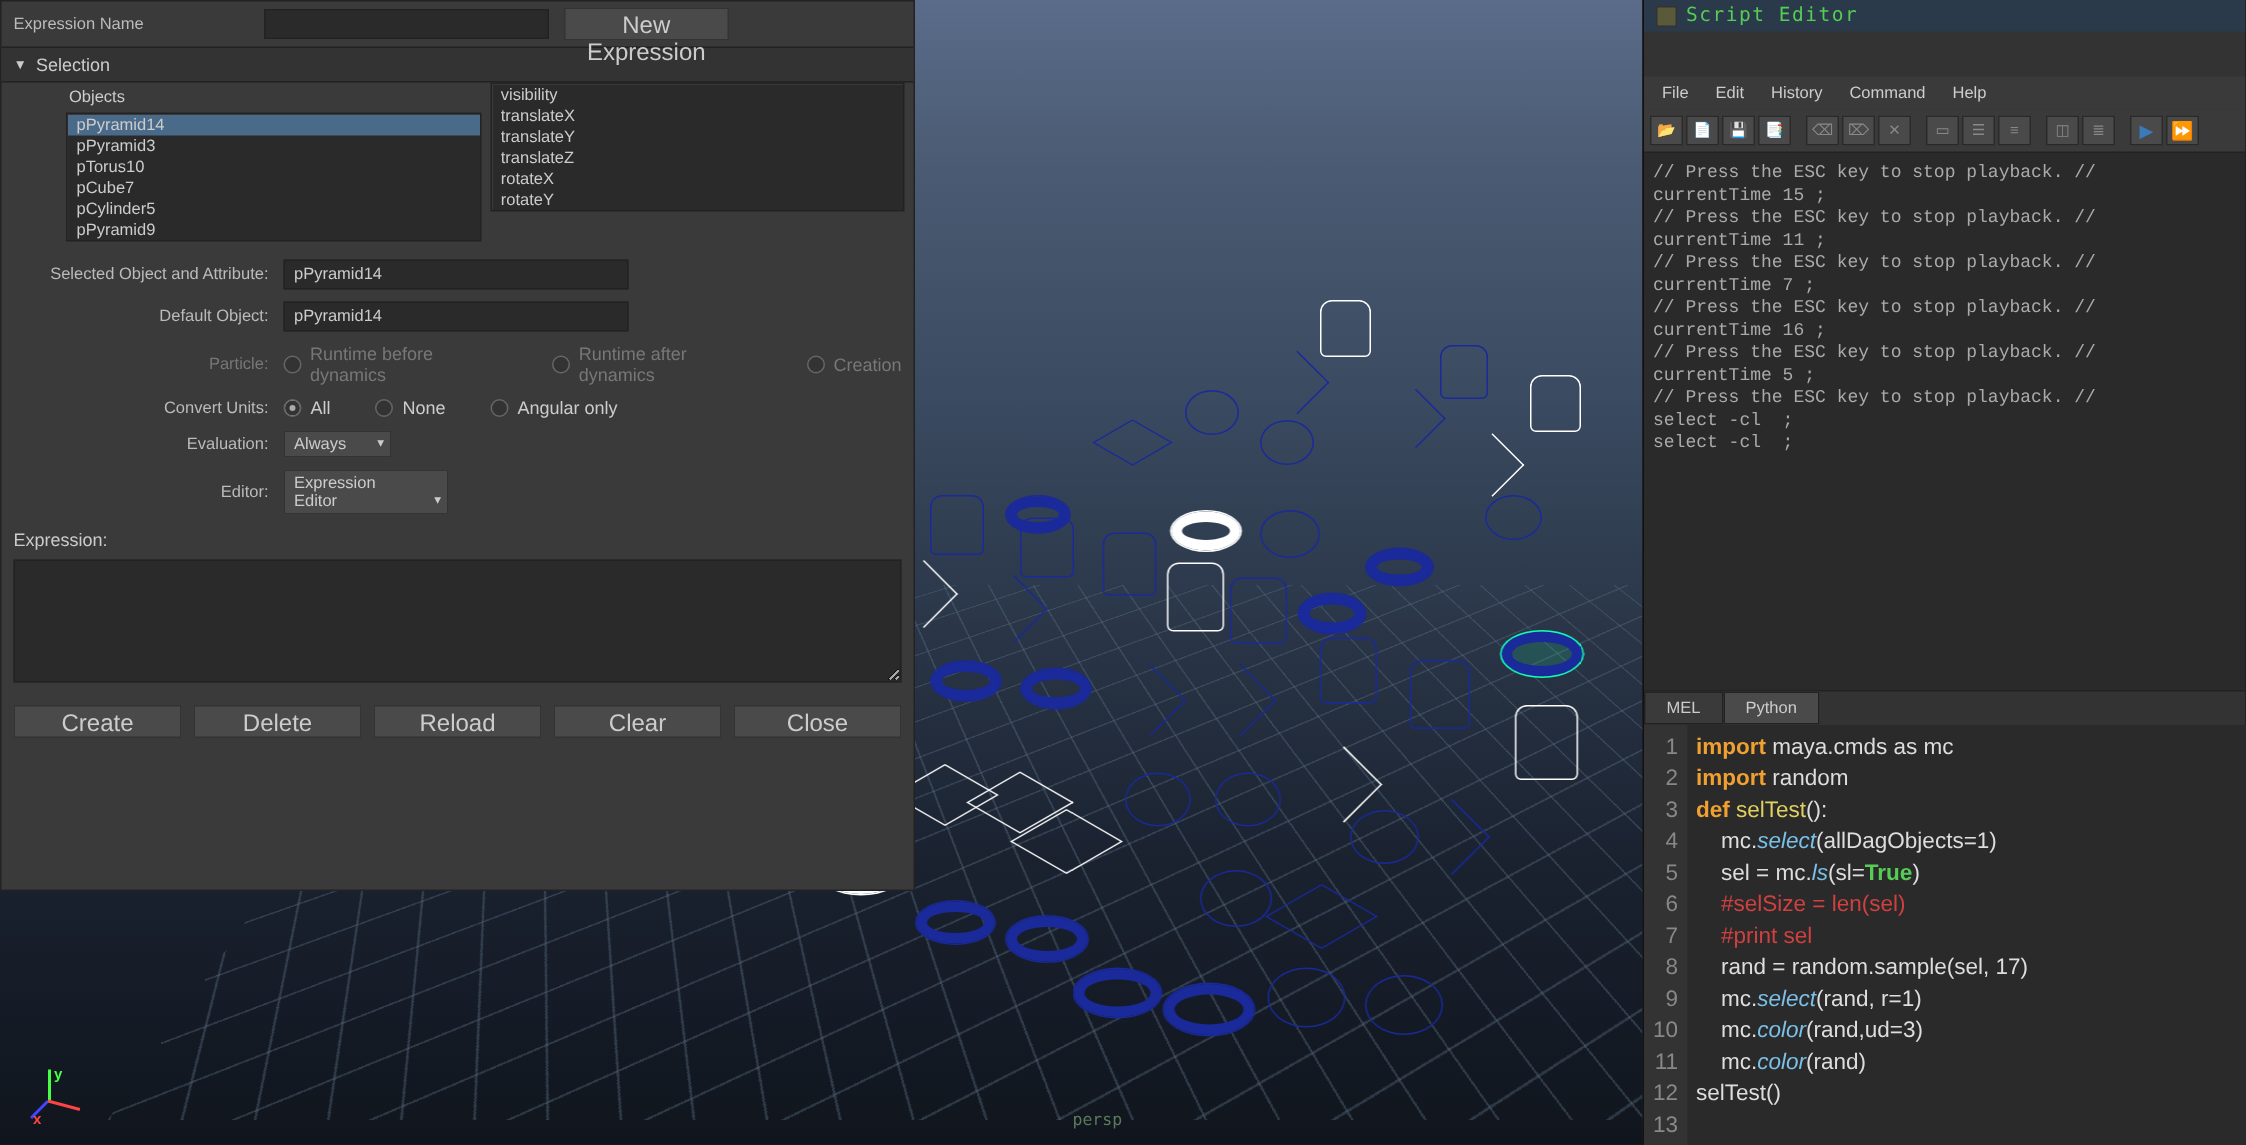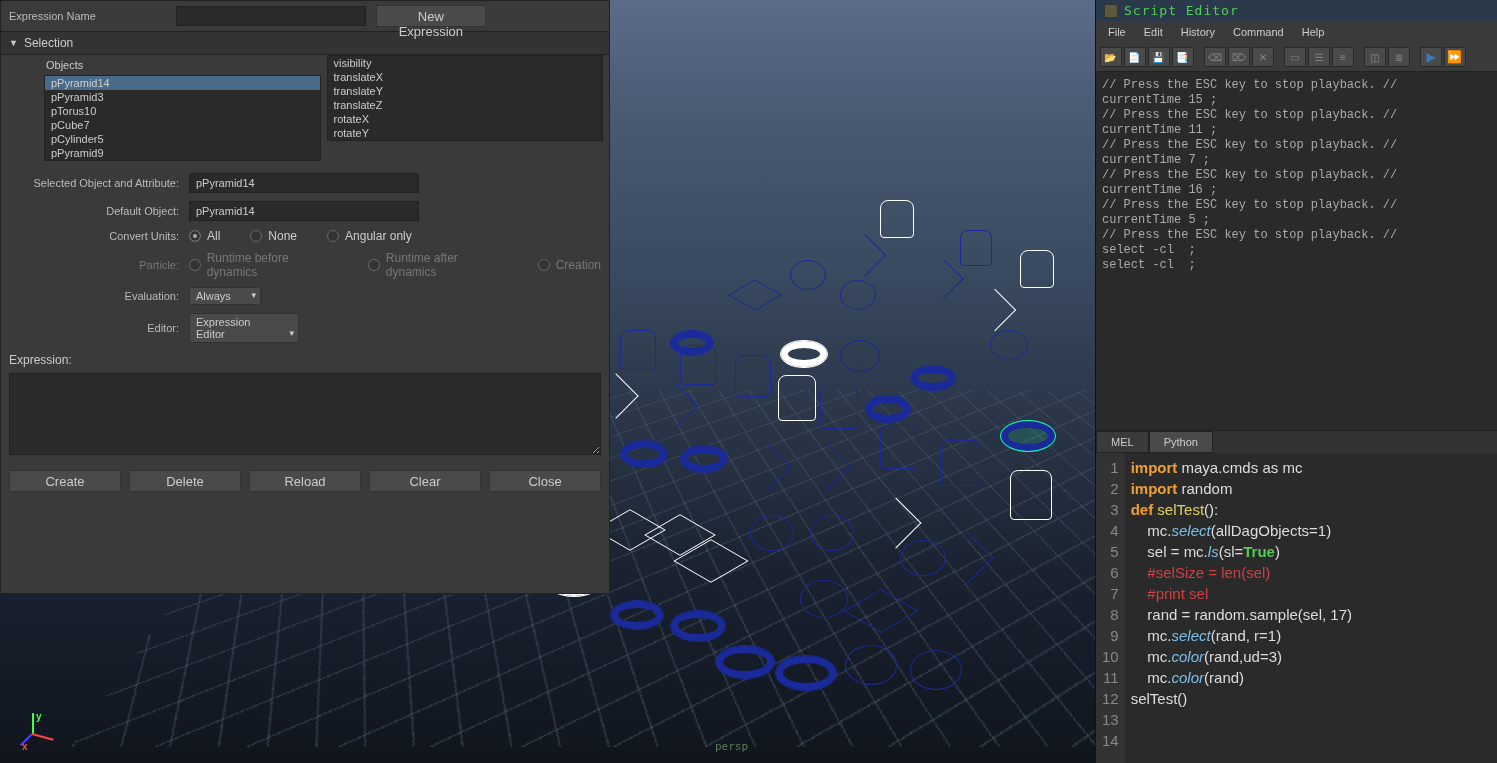--- a/index.html
+++ b/index.html
@@ -3,21 +3,21 @@
 <meta charset="utf-8">
 <style>
 * { margin:0; padding:0; box-sizing:border-box; font-family:Arial,sans-serif; }
 body { background:#1a1a1a; width:1497px; height:763px; overflow:hidden; position:relative; color:#ccc; font-size:12px; }
 
 
 .expr-panel { position:absolute; left:0; top:0; width:610px; height:594px; background:#3a3a3a; border:1px solid #222; }
 .row { display:flex; align-items:center; padding:4px 8px; }
 .row-label { width:180px; text-align:right; padding-right:10px; color:#bbb; font-size:11px; }
 .text-input { background:#2a2a2a; border:1px solid #222; color:#ccc; padding:3px 6px; font-size:11px; height:20px; }
-.btn { background:#4a4a4a; border:1px solid #333; color:#ccc; padding:3px 10px; font-size:13px; cursor:pointer; height:22px; }
+.btn { background:#4a4a4a; border:1px solid #333; color:#ccc; padding:3px 10px; font-size:16px; cursor:pointer; height:22px; }
 .section-header { background:#333; padding:4px 8px; border-top:1px solid #222; border-bottom:1px solid #222; display:flex; align-items:center; gap:6px; }
 .section-header span.tri { font-size:9px; }
 .two-col { display:flex; padding:0 6px; gap:6px;margin-left:37px; }
 .col { flex:1; }
 .col-header { padding:4px 2px; font-size:11px; color:#ccc; }
 .listbox { background:#2a2a2a; border:1px solid #222; height:86px; overflow-y:scroll; font-size:11px; position:relative; }
 .listbox::-webkit-scrollbar { width:14px; }
 .listbox::-webkit-scrollbar-track { background:#333; }
 .listbox::-webkit-scrollbar-thumb { background:#5a5a5a; border:1px solid #222; }
 .list-item { padding:1px 6px; color:#ccc; cursor:pointer; }
@@ -42,21 +42,21 @@
 .axis-x { position:absolute; left:18px; top:20px; width:22px; height:2px; background:#f44; transform:rotate(15deg); transform-origin:left; }
 .axis-x-lbl { position:absolute; left:8px; top:28px; color:#f44; font-size:10px; font-weight:bold; }
 .axis-z { position:absolute; left:18px; top:20px; width:16px; height:2px; background:#44f; transform:rotate(135deg); transform-origin:left; }
 .persp-lbl { position:absolute; left:715px; bottom:10px; color:#5a7a5a; font-size:11px; font-family:monospace; }
 
 
 .script-panel { position:absolute; right:0; top:0; width:402px; height:763px; background:#333; border-left:1px solid #111; display:flex; flex-direction:column; }
 .script-title { background:#2a3a4a; padding:3px 8px; display:flex; align-items:center; gap:6px; }
 .script-title-icon { width:14px; height:14px; background:#5a5a3a; border:1px solid #333; }
 .script-title-text { font-family:monospace; color:#5c5; font-size:13px; letter-spacing:1px; }
-.menubar { display:flex; gap:2px; padding:2px 4px; background:#3a3a3a; }
+.menubar { display:flex; gap:2px; padding:2px 4px; background:#3a3a3a;margin-top:30px; }
 .menu-item { padding:3px 8px; font-size:11px; color:#ccc; cursor:pointer; }
 .toolbar { display:flex; gap:2px; padding:4px; background:#3a3a3a; border-bottom:1px solid #222; align-items:center; }
 .tb-btn { width:22px; height:20px; background:#4a4a4a; border:1px solid #2a2a2a; cursor:pointer; position:relative; display:flex; align-items:center; justify-content:center; font-size:10px; color:#888; }
 .tb-sep { width:6px; }
 .tb-btn.play { color:#3a7aba; font-size:12px; }
 .output-pane { flex:0 0 358px; background:#2a2a2a; padding:6px; font-family:'Courier New',monospace; font-size:12px; color:#aaa; overflow:auto; white-space:pre; line-height:15px; }
 .tabs { display:flex; background:#333; border-top:1px solid #222; }
 .tab { padding:4px 14px; font-size:11px; background:#3a3a3a; border:1px solid #222; cursor:pointer; }
 .tab.active { background:#4a4a4a; }
 .code-pane { flex:1; background:#2a2a2a; display:flex; font-family:'Courier New',monospace; font-size:15px; overflow:auto; }
@@ -190,50 +190,50 @@
   <div style="height:8px"></div>
   <div class="row">
     <div class="row-label">Selected Object and Attribute:</div>
     <input class="text-input" style="width: 230px;" value="pPyramid14">
   </div>
   <div class="row">
     <div class="row-label">Default Object:</div>
     <input class="text-input" style="width: 230px;" value="pPyramid14">
   </div>
   <div class="row">
+    <div class="row-label" style="color:#777">Particle:</div>
+    <div class="radio-row" id="particle-radios" style="flex:1;color:#777">
+        <div class="radio-opt">
+          <span class="radio"></span>
+          <span>Runtime before dynamics</span>
+        </div>
+        <div class="radio-opt">
+          <span class="radio"></span>
+          <span>Runtime after dynamics</span>
+        </div>
+        <div class="radio-opt">
+          <span class="radio"></span>
+          <span>Creation</span>
+        </div>
+      </div>
+  </div>
+  <div class="row">
     <div class="row-label">Convert Units:</div>
     <div class="radio-row" id="convert-radios" style="flex:1">
         <div class="radio-opt">
           <span class="radio checked"></span>
           <span>All</span>
         </div>
         <div class="radio-opt">
           <span class="radio"></span>
           <span>None</span>
         </div>
         <div class="radio-opt">
           <span class="radio"></span>
           <span>Angular only</span>
-        </div>
-      </div>
-  </div>
-  <div class="row">
-    <div class="row-label" style="color:#777">Particle:</div>
-    <div class="radio-row" id="particle-radios" style="flex:1;color:#777">
-        <div class="radio-opt">
-          <span class="radio"></span>
-          <span>Runtime before dynamics</span>
-        </div>
-        <div class="radio-opt">
-          <span class="radio"></span>
-          <span>Runtime after dynamics</span>
-        </div>
-        <div class="radio-opt">
-          <span class="radio"></span>
-          <span>Creation</span>
         </div>
       </div>
   </div>
   <div class="row">
     <div class="row-label">Evaluation:</div>
     <div class="dropdown" style="width:72px">Always</div>
   </div>
   <div class="row">
     <div class="row-label">Editor:</div>
     <div class="dropdown" style="width:110px">Expression Editor</div>

